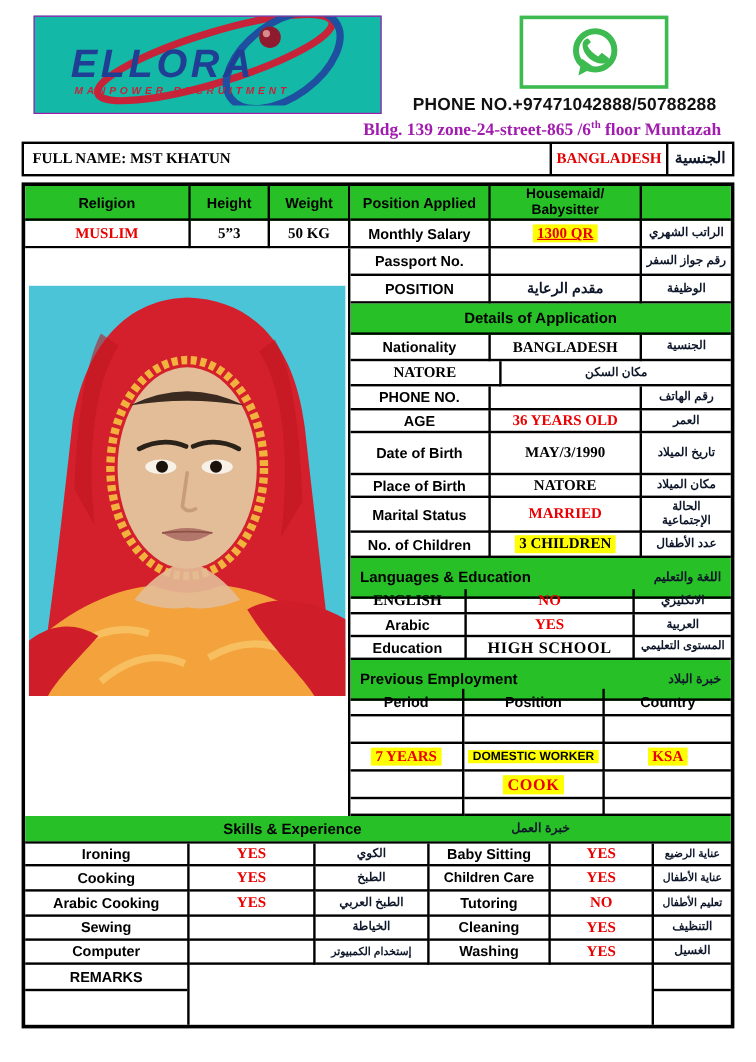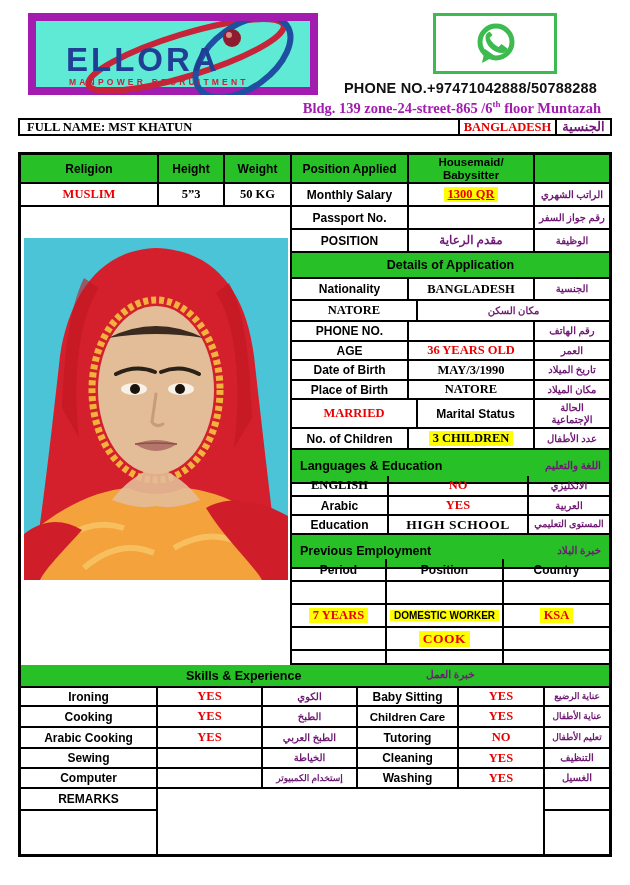--- a/index.html
+++ b/index.html
@@ -2,31 +2,31 @@
 <html><head>
 <meta charset="utf-8">
 <style>
   * { margin:0; padding:0; box-sizing:border-box; }
   body { background:#ffffff; }
   .page { position:relative; width:630px; height:885px; background:#fff; overflow:hidden;
           font-family:"Liberation Sans", sans-serif; }
 
   
   .logo-box { position:absolute; left:28px; top:13px; width:290px; height:82px;
-              border:8px solid #a21caf; background:#5eead4; }
+              border:1px solid #a21caf; background:#14b8a6;font-style:italic; }
   .wa-box { position:absolute; left:433px; top:13px; width:124px; height:61px;
             border:3px solid #3dbb50; background:#fff; display:flex; align-items:center; justify-content:center; }
   .phone-line { position:absolute; right:33px; top:80px; font-weight:bold; font-size:14.5px; color:#111;
                 font-family:"Liberation Sans", sans-serif; letter-spacing:.2px; }
   .addr-line { position:absolute; right:29px; top:99px; font-weight:bold; font-size:14.5px; color:#a21caf;
                font-family:"Liberation Serif", serif; }
   .addr-line sup { font-size:9px; }
 
   
-  .name-bar { position:absolute; left:18px; top:118px; width:594px; height:18px;
+  .name-bar { position:absolute; left:18px; top:118px; width:594px; height:29px;
               border:2px solid #000; display:flex; background:#fff; }
   .name-cell { flex:1; display:flex; align-items:center; padding-left:7px;
                font-family:"Liberation Serif", serif; font-weight:bold; font-size:12.5px; }
   .country-cell { width:99px; border-left:2px solid #000; border-right:2px solid #000;
                   display:flex; align-items:center; justify-content:center;
                   font-family:"Liberation Serif", serif; font-weight:bold; font-size:12.5px; color:#e30000; }
   .natar-cell { width:53px; display:flex; align-items:center; justify-content:center; }
 
   
   .main { position:absolute; left:18px; top:152px; width:594px; height:705px;
@@ -36,21 +36,21 @@
        display:flex; align-items:center; justify-content:center; overflow:hidden; text-align:center; }
   .c.last { border-right:none; }
   .nb { border-bottom:none; }
 
   .green { background:#27c127; }
   .sans { font-family:"Liberation Sans", sans-serif; font-weight:bold; font-size:12px; color:#000; }
   .serif { font-family:"Liberation Serif", serif; font-weight:bold; font-size:12.5px; color:#000; }
   .red { color:#ea0000; }
   .hl { background:#ffff00; padding:0 4px; }
   .ul { text-decoration:underline; }
-  .ar { font-family:Liberation Serif, serif; font-weight:bold; font-size:10px; direction:rtl; color:#701a75; line-height:1.15; }
+  .ar { font-family:Liberation Sans, sans-serif; font-weight:bold; font-size:10px; direction:rtl; color:#0f172a; line-height:1.15; }
 
   
   .w1 { width:138px; } .w2 { width:66px; } .w3 { width:67px; }
   .wl { width:117px; } .wv { width:126px; } .wa { flex:1; }
   .hA1 { height:29px; } .hA2 { height:23px; }
   .two-line { line-height:1.05; font-size:11.5px; }
 
   
   .bB { flex:1; display:flex; }
   .photo-cell { width:271px; border-right:2px solid #000; position:relative; background:#fff; }
@@ -208,33 +208,33 @@
         <div class="row" style="height:20px">
           <div class="c sans wl">PHONE NO.</div>
           <div class="c serif wv"></div>
           <div class="c ar wa last">رقم الهاتف</div>
         </div>
         <div class="row" style="height:19px">
           <div class="c sans wl">AGE</div>
           <div class="c serif red wv">36 YEARS OLD</div>
           <div class="c ar wa last">العمر</div>
         </div>
-        <div class="row" style="height:20px">
+        <div class="row" style="height:35px">
           <div class="c sans wl">Date of Birth</div>
           <div class="c serif wv">MAY/3/1990</div>
           <div class="c ar wa last">تاريخ الميلاد</div>
         </div>
         <div class="row" style="height:19px">
           <div class="c sans wl">Place of Birth</div>
           <div class="c serif wv">NATORE</div>
           <div class="c ar wa last">مكان الميلاد</div>
         </div>
         <div class="row" style="height:29px">
+          <div class="c sans wl">Marital Status</div>
           <div class="c serif red wv">MARRIED</div>
-          <div class="c sans wl">Marital Status</div>
           <div class="c ar wa last" style="padding:0 4px">الحالة الإجتماعية</div>
         </div>
         <div class="row" style="height:21px">
           <div class="c sans wl">No. of Children</div>
           <div class="c wv">
             <span class="serif hl">3 CHILDREN</span>
           </div>
           <div class="c ar wa last">عدد الأطفال</div>
         </div>
 

